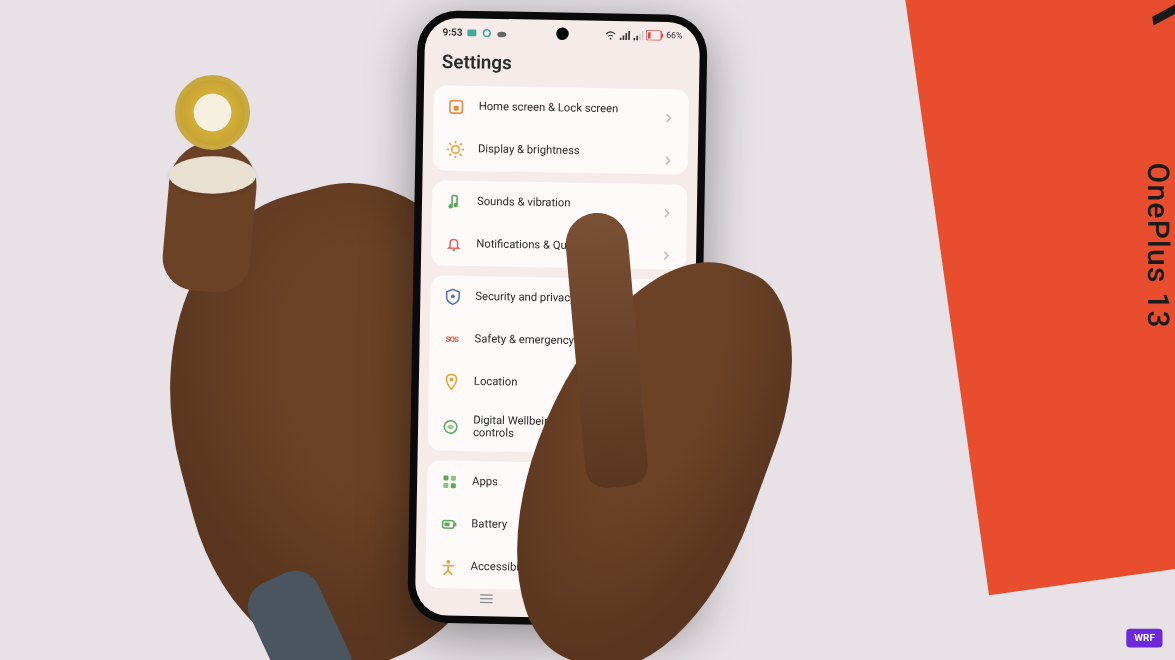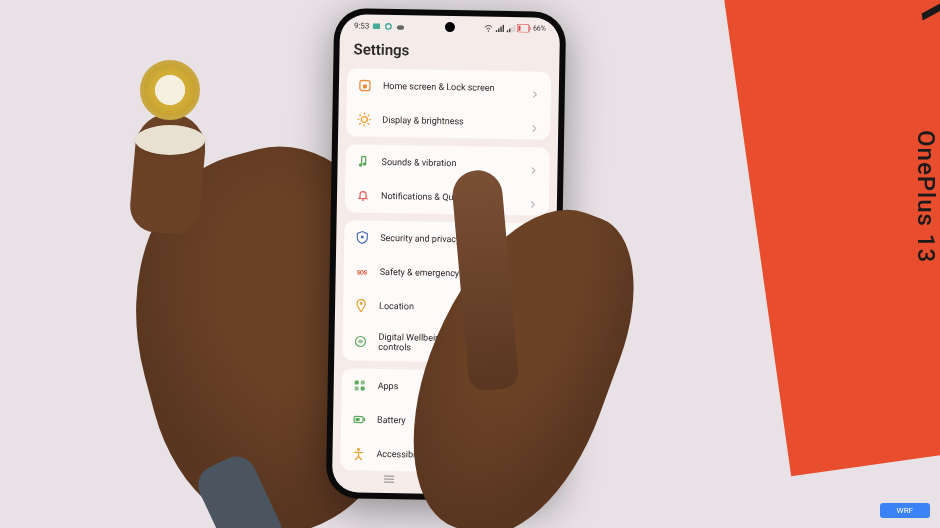--- a/index.html
+++ b/index.html
@@ -60,26 +60,26 @@
       font-size: 130px;
       font-weight: 300;
       color: #1a1a1a;
       transform: rotate(-8deg) translate(100px,0);
       letter-spacing: -10px;
     }
     .watermark {
       position: absolute;
       right: 10px;
       bottom: 10px;
-      background: #3b82f6;
+      background: #6d28d9;
       color: white;
       font-size: 8px;
-      padding: 3px 17px;
+      padding: 3px 6px;
       border-radius: 3px;
-      font-weight: normal;
+      font-weight: bold;
     }
     .phone {
       position: absolute;
       left: 330px;
       top: 10px;
       width: 232px;
       height: 490px;
       background: #0a0a0a;
       border-radius: 32px;
       padding: 6px;
@@ -107,21 +107,21 @@
     }
     .status-bar {
       display: flex;
       justify-content: space-between;
       align-items: center;
       padding: 5px 14px 3px;
       font-size: 8px;
       color: #333;
       height: 20px;
     }
-    .status-left { display: flex; gap: 3px; align-items: center; font-weight: 400; }
+    .status-left { display: flex; gap: 3px; align-items: center; font-weight: 700; }
     .status-right { display: flex; gap: 2px; align-items: center; }
     .icon-small { width: 9px; height: 9px; display: inline-block; }
     .title-area {
       padding: 6px 14px 10px;
     }
     .settings-title {
       font-size: 15px;
       font-weight: 600;
       color: #2a2a2a;
     }

